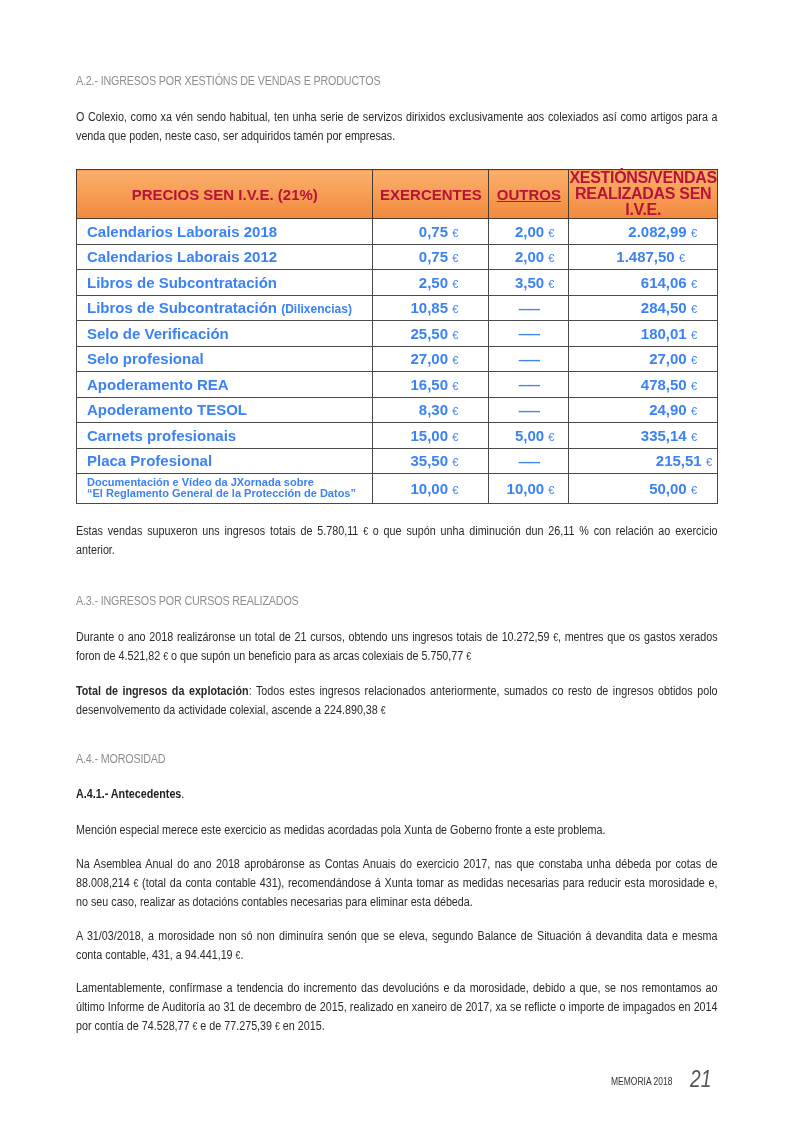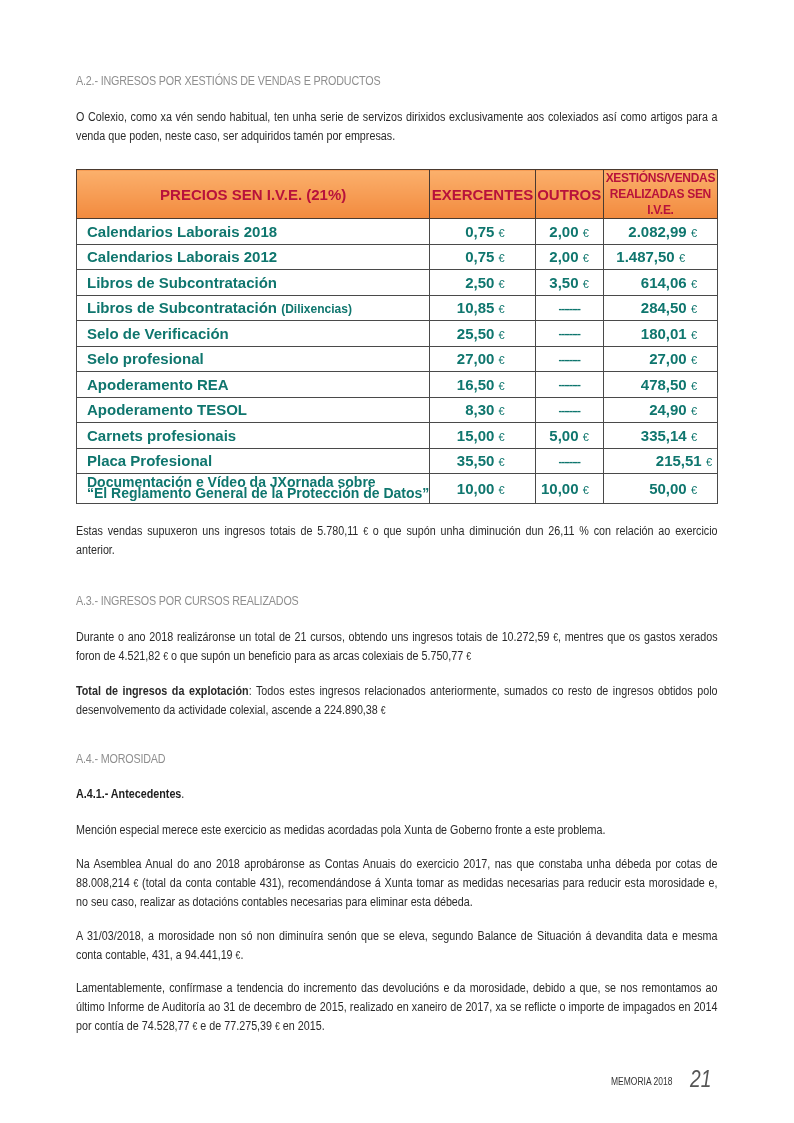--- a/index.html
+++ b/index.html
@@ -13,27 +13,27 @@
   .para b { font-weight: bold; }
   .euro { font-size: 0.8em; }
   .subhead { position: absolute; left: 0; font-size: 12.5px; font-weight: bold; color: #1e1e1e;
              transform: scaleX(0.86); transform-origin: left center; white-space: nowrap; }
 
   table.prices { position: absolute; left: 0; top: 169px; width: 642px; border-collapse: collapse; }
   table.prices th { background: linear-gradient(#fbb06c, #f28a3e); color: #b8123b; font-weight: bold;
                     border: 1.5px solid #4a3a30; height: 43px; padding: 0; }
   table.prices th.c0 { font-size: 15px; width: 302px; }
   table.prices th.c1 { font-size: 15px; width: 120px; }
-  table.prices th.c2 { font-size: 15px; width: 85px; }
-  table.prices th.c3 { font-size: 12px; line-height: 16px; width: 135px; letter-spacing: -0.3px; }
+  table.prices th.c2 { font-size: 15px; width: 85px; text-decoration: underline; }
+  table.prices th.c3 { font-size: 16px; line-height: 16px; width: 135px; letter-spacing: -0.3px; }
   table.prices td { border: 1.5px solid #4a4a4a; height: 24.5px; padding: 0; font-weight: bold;
-                    font-size: 15px; color: #0f766e; margin-top: 24px; }
+                    font-size: 15px; color: #3b82f6; margin-top: 24px; }
   table.prices td.name { padding-left: 10px; white-space: nowrap; }
   table.prices td.name .small { font-size: 12px; }
-  table.prices td.name.twoline { font-size: 14px; line-height: 11px; padding-top: 2px; padding-bottom: 2px; }
+  table.prices td.name.twoline { font-size: 11px; line-height: 11px; padding-top: 2px; padding-bottom: 2px; }
   table.prices td.num { text-align: right; padding-right: 14px; }
   table.prices td.dash { text-align: center; letter-spacing: -1px; font-size: 11px; }
   table.prices td .euro { font-size: 11px; font-weight: normal; }
 
   .footer-label { position: absolute; left: 611px; top: 1076px; font-size: 10px; color: #333;
                   transform: scaleX(0.85); transform-origin: left center; }
   .footer-page { position: absolute; left: 690px; top: 1065px; font-size: 24px; color: #555;
                  font-style: italic; transform: scaleX(0.8); transform-origin: left center; }
 </style>
 </head>

